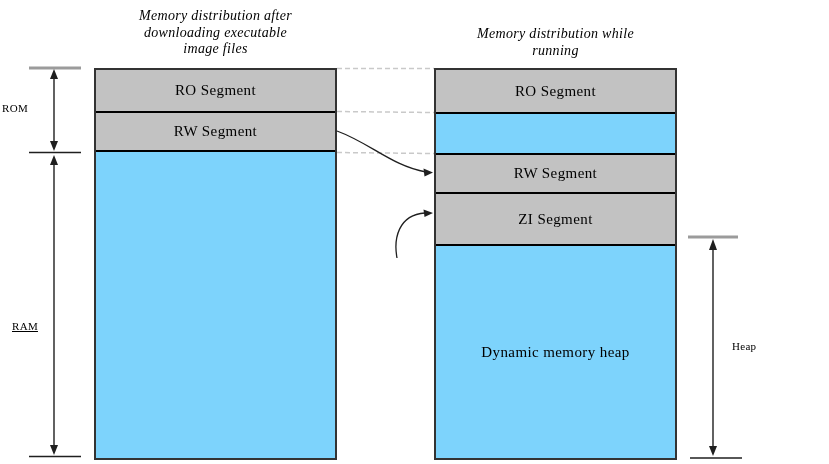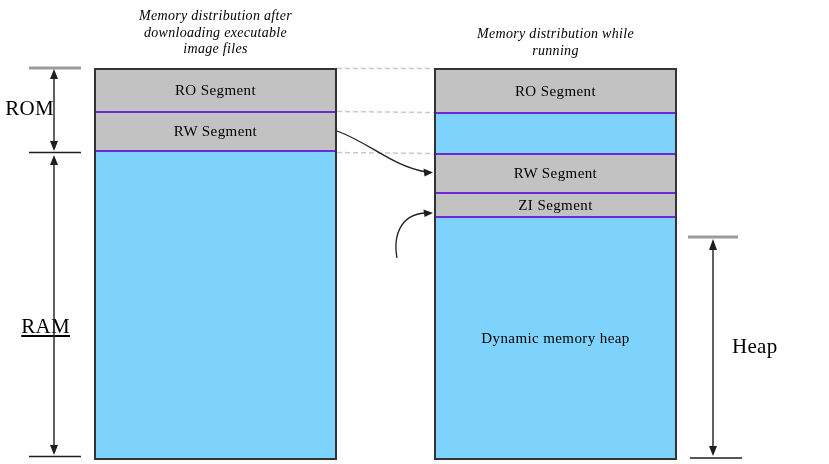--- a/index.html
+++ b/index.html
@@ -42,33 +42,33 @@
     box-sizing: border-box;
     display: flex;
     align-items: center;
     justify-content: center;
     font-size: 15px;
     letter-spacing: 0.4px;
     flex: 0 0 auto;
   }
   .seg.dark  { background: #c2c2c2; }
   .seg.light { background: #7dd3fc; }
-  .seg.bb    { border-bottom: 2px solid #6d28d9; }
+  .seg.bb    { border-bottom: 2px solid #000000; }
   .seg.fill  { flex: 1 1 auto; }
 
   .annot {
     position: absolute;
-    font-size: 21px;
+    font-size: 11px;
     letter-spacing: 0.3px;
-    text-align: right;
+    text-align: left;
     white-space: pre-line;
     line-height: 19px;
   }
   .annot-rom  { left: 2px;   top: 99px;  width: 52px; }
-  .annot-ram  { left: 18px;   top: 317px; width: 52px; text-decoration: underline; }
+  .annot-ram  { left: 12px;   top: 317px; width: 52px; text-decoration: underline; }
   .annot-zi   { left: 728px; top: 228px; width: 100px; }
   .annot-heap { left: 732px; top: 337px; width: 44px; }
 
   svg.overlay {
     position: absolute;
     left: 0; top: 0;
     width: 829px; height: 464px;
     pointer-events: none;
   }
 </style>
@@ -98,21 +98,21 @@
   <div class="membox membox-right">
     <div class="seg dark bb" style="height:44px;">
       <span>RO Segment</span>
     </div>
     <div class="seg light bb" style="height:41px;">
       <span></span>
     </div>
     <div class="seg dark bb" style="height:39px;">
       <span>RW Segment</span>
     </div>
-    <div class="seg dark bb" style="height:24px;">
+    <div class="seg dark bb" style="height:52px;">
       <span>ZI Segment</span>
     </div>
     <div class="seg light fill">
       <span>Dynamic memory heap</span>
     </div>
   </div>
 
   <div class="annot annot-rom">ROM</div>
   <div class="annot annot-ram">RAM</div>
   <div class="annot annot-heap">Heap</div>

